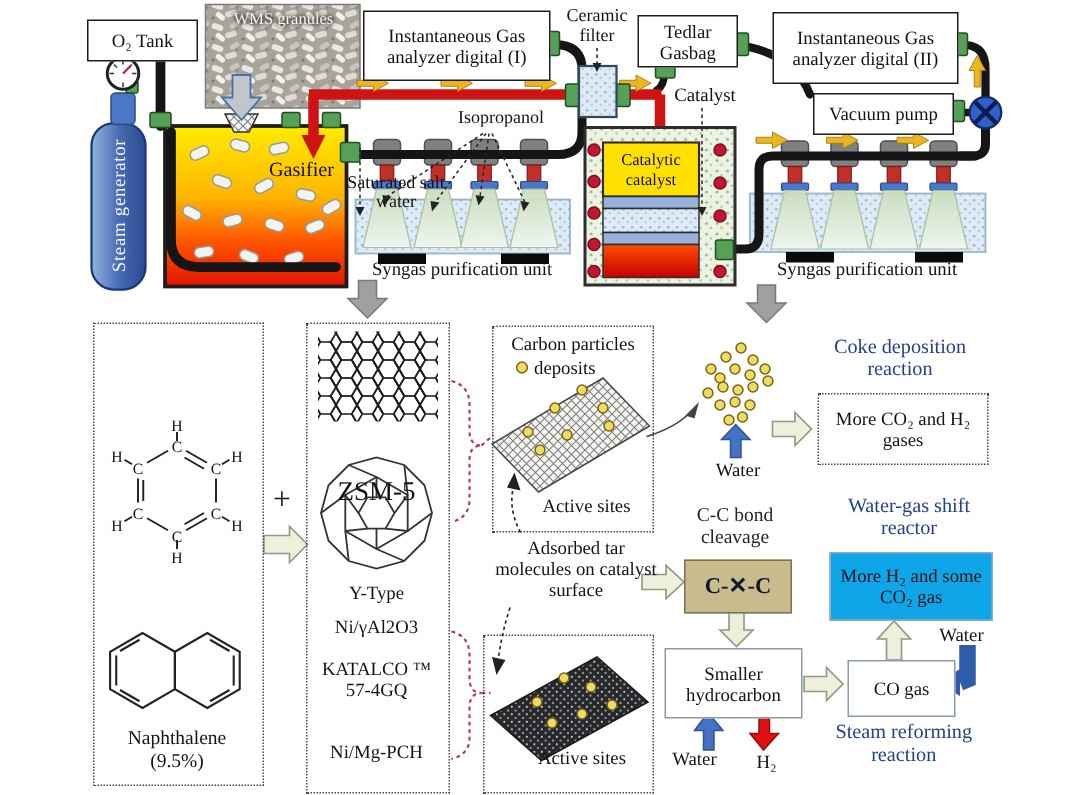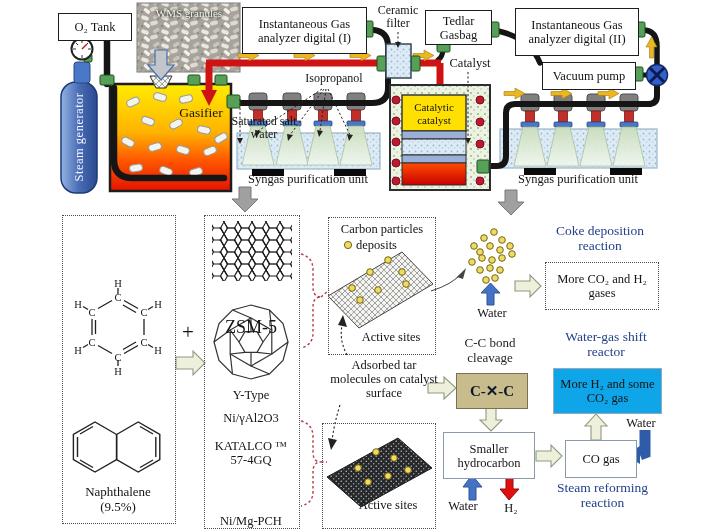--- a/index.html
+++ b/index.html
@@ -377,21 +377,21 @@
 
 <div class="panel" style="left:62px;top:215px;width:112px;height:307px;"></div>
 <div class="lbl" style="left:66px;top:484px;width:104px;height:32px;font-size:13px;">Naphthalene (9.5%)</div>
 <div class="lbl" style="left:176px;top:320px;width:24px;height:26px;font-size:21px;">+</div>
 
 <div class="panel" style="left:204px;top:215px;width:94px;height:312px;"></div>
 <div class="lbl" style="left:208px;top:284px;width:86px;height:15px;font-size:18px;margin-top:36px;">ZSM-5</div>
 <div class="lbl" style="left:208px;top:387px;width:86px;height:15px;font-size:12.5px;">Y-Type</div>
 <div class="lbl" style="left:208px;top:410px;width:86px;height:16px;font-size:12.5px;">Ni/γAl2O3</div>
 <div class="lbl" style="left:209px;top:436px;width:84px;height:34px;font-size:12.5px;">KATALCO ™ 57-4GQ</div>
-<div class="lbl" style="left:208px;top:513px;width:86px;height:16px;font-size:12.5px;">Ni/Mg-PCH</div>
+<div class="lbl" style="left:208px;top:493px;width:86px;height:16px;font-size:12.5px;">Ni/Mg-PCH</div>
 
 <div class="panel" style="left:328px;top:217px;width:106px;height:136px;border-width:1.5px;"></div>
 <div class="lbl" style="left:334px;top:221px;width:96px;height:16px;font-size:12.5px;">Carbon particles</div>
 <div class="lbl" style="left:356px;top:237px;width:66px;height:15px;font-size:12.5px;justify-content:flex-start;">deposits</div>
 <div class="lbl" style="left:352px;top:329px;width:78px;height:16px;font-size:12.5px;">Active sites</div>
 
 <div class="lbl" style="left:326px;top:355px;width:116px;height:48px;font-size:12.5px;">Adsorbed tar molecules on catalyst surface</div>
 
 <div class="panel" style="left:322px;top:423px;width:112px;height:104px;border-width:1.5px;"></div>
 <div class="lbl" style="left:348px;top:497px;width:80px;height:16px;font-size:12.5px;">Active sites</div>

